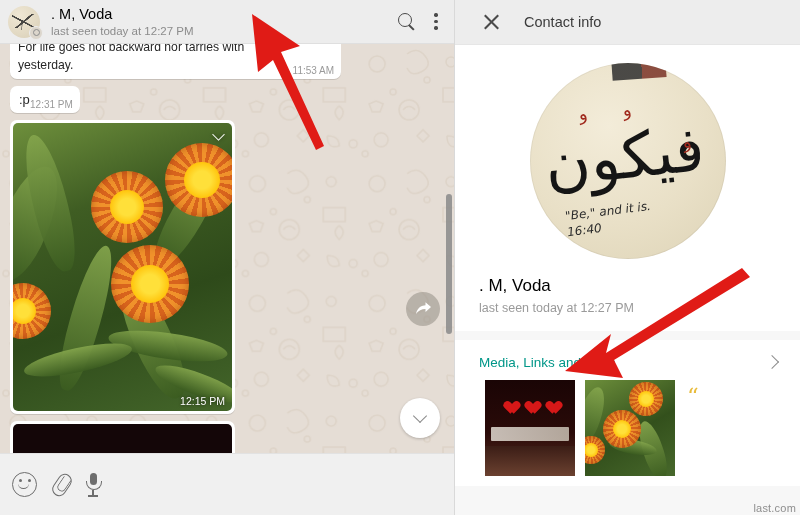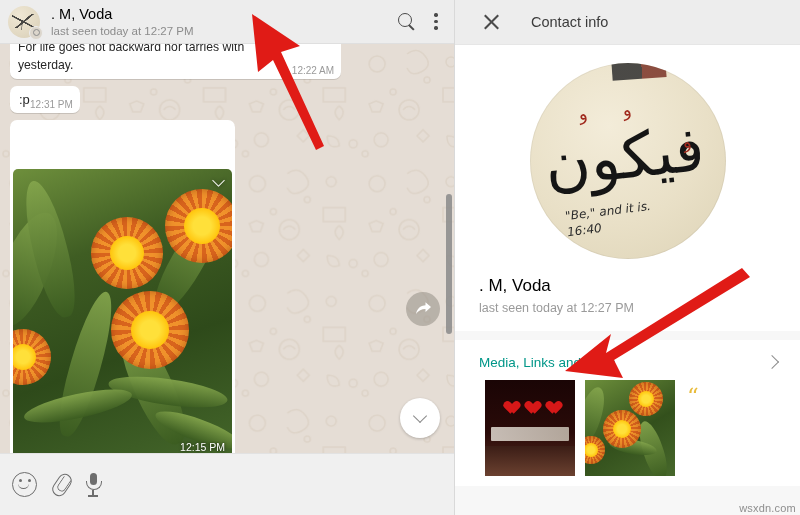--- a/index.html
+++ b/index.html
@@ -109,21 +109,20 @@
 
   .emoji-bubble { padding: 4px 50px 5px 9px; }
   .emoji-bubble .txt { font-size: 13px; color: #262626; line-height: 17px; }
 
   
   .img-bubble { padding: 3px; border-radius: 7px; background: #fff; box-shadow: 0 1px 0.5px rgba(0,0,0,.13); display: inline-block; }
   .photo {
     position: relative; width: 219px; height: 288px;
     border-radius: 5px; overflow: hidden;
     background: #4a6b2a;
-    margin-top: 46px;
   }
   .photo .stamp-img {
     position: absolute; right: 7px; bottom: 4px; z-index: 4;
     font-size: 10.5px; color: #ffffff; text-shadow: 0 0 3px rgba(0,0,0,.75);
   }
   .chev-down-on-img {
     position: absolute; right: 4px; top: 2px; z-index: 4;
     width: 18px; height: 18px;
   }
   .chev-down-on-img::before {
@@ -240,21 +239,21 @@
   #info-pane {
     width: 345px; height: 515px;
     background: #ffffff;
     display: flex; flex-direction: column;
     position: relative; overflow: hidden;
   }
   #info-header {
     height: 45px; min-height: 45px;
     background: #ededed;
     display: flex; align-items: center;
-    padding: 0 34px 0 28px; gap: 31px;
+    padding: 0 34px 0 28px; gap: 24px;
     border-bottom: 1px solid #e6e6e6;
   }
   .close-ico { width: 17px; height: 17px; position: relative; cursor: pointer; }
   .close-ico::before, .close-ico::after {
     content: ""; position: absolute; left: -1px; top: 7.5px;
     width: 19px; height: 2px; background: #4a4a4a;
   }
   .close-ico::before { transform: rotate(45deg); }
   .close-ico::after { transform: rotate(-45deg); }
   #info-title { font-size: 14.5px; color: #3b3b3b; }
@@ -399,21 +398,21 @@
           </pattern>
         </defs>
         <rect width="455" height="420" fill="url(#dood)"></rect>
       </svg>
 
       <div id="msg-scroll">
 
         <div class="row partial-top">
           <div class="bubble-in text-bubble">
             <span class="txt">For life goes not backward nor tarries with yesterday.</span>
-            <span class="stamp">12:22 AM</span>
+            <span class="stamp">11:53 AM</span>
           </div>
         </div>
 
         <div class="row">
           <div class="bubble-in emoji-bubble">
             <span class="txt">:p</span>
             <span class="stamp">12:31 PM</span>
           </div>
         </div>
 
@@ -567,14 +566,14 @@
 
   <svg id="arrows" viewBox="0 0 800 515">
     <g>
       <path d="M324 146 L281 52 L300 46 L252 14 L258 72 L273 60 L316 150 Z" fill="#e01b16"></path>
     </g>
     <g>
       <path d="M742 268 L606 353 L611 334 L565 371 L623 378 L614 360 L750 277 Z" fill="#e01b16"></path>
     </g>
   </svg>
 
-  <div id="watermark">wsxdn.com</div>
+  <div id="watermark">last.com</div>
 </div>
 
 </body></html>

